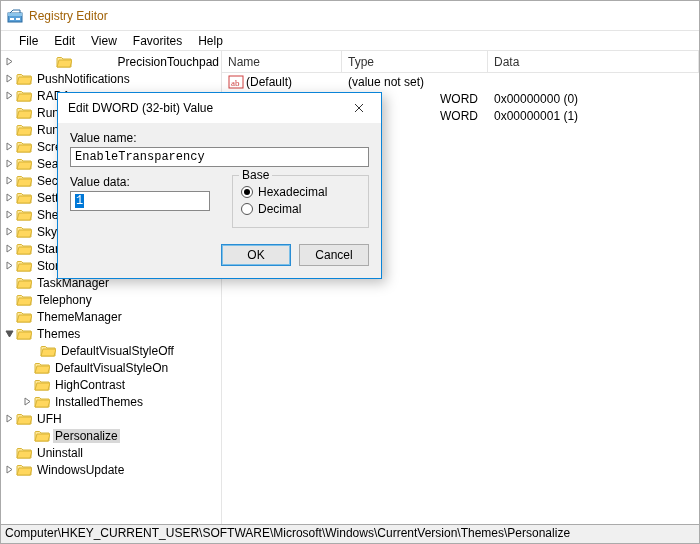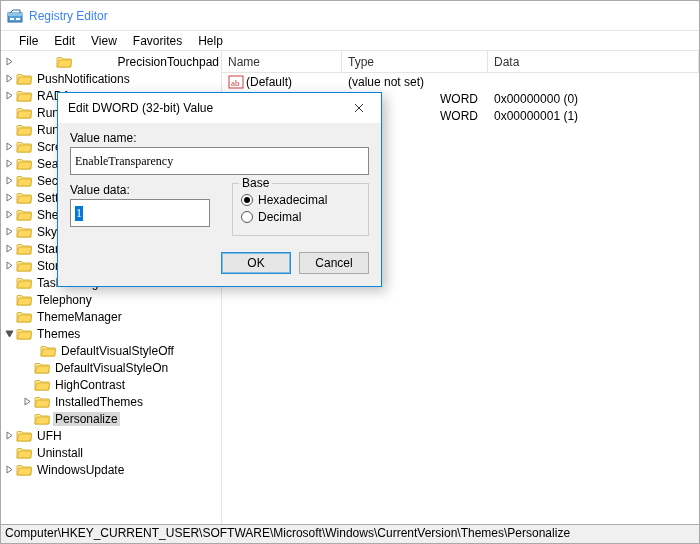--- a/index.html
+++ b/index.html
@@ -24,21 +24,21 @@
     border-bottom: 1px solid #e5e5e5;
   }
   .titlebar .app-icon {
     width: 16px; height: 16px;
     margin-right: 6px;
     display: inline-flex;
     align-items: center;
     justify-content: center;
   }
   .titlebar .app-title {
-    color: #3b82f6;
+    color: #a16207;
   }
   
   .menubar {
     height: 20px;
     display: flex;
     align-items: center;
     padding: 0 10px;
     border-bottom: 1px solid #e5e5e5;
   }
   .menubar .menu-item {
@@ -167,22 +167,22 @@
   }
   .dlg-label {
     font-size: 12px;
     margin-bottom: 2px;
   }
   .dlg-input {
     width: 100%;
     height: 20px;
     border: 1px solid #888;
     background: #fff;
-    padding: 13px 4px;
-    font-family: Liberation Serif, serif;
+    padding: 1px 4px;
+    font-family: Liberation Mono, monospace;
     font-size: 12px;
     margin-bottom: 8px;
   }
   .dlg-input.short { width: 140px; }
   .dlg-input.sel { background:#fff; }
   .dlg-row2 {
     display:flex;
     gap: 14px;
   }
   .dlg-col { flex:1; }
@@ -533,43 +533,43 @@
           </svg>
         </span>
         <span class="folder-icon">
           <svg width="16" height="14" viewBox="0 0 16 14">
             <path d="M1 3 L1 12 L15 12 L15 4 L7 4 L5.5 2.5 L1.5 2.5 Z" fill="#ffe89a" stroke="#d9b437"></path>
             <path d="M1 12 L3 5 L16 5 L14 12 Z" fill="#ffd75e" stroke="#d9b437"></path>
           </svg>
         </span>
         <span class="tree-label">InstalledThemes</span>
       </div>
+      <div class="tree-row" style="padding-left: 2px;">
+        <span class="tree-toggle">
+          <svg width="9" height="9" viewBox="0 0 9 9">
+            <path d="M2 1 L7 4.5 L2 8 Z" fill="none" stroke="#777"></path>
+          </svg>
+        </span>
+        <span class="folder-icon">
+          <svg width="16" height="14" viewBox="0 0 16 14">
+            <path d="M1 3 L1 12 L15 12 L15 4 L7 4 L5.5 2.5 L1.5 2.5 Z" fill="#ffe89a" stroke="#d9b437"></path>
+            <path d="M1 12 L3 5 L16 5 L14 12 Z" fill="#ffd75e" stroke="#d9b437"></path>
+          </svg>
+        </span>
+        <span class="tree-label">UFH</span>
+      </div>
       <div class="tree-row selected" style="padding-left: 20px;">
         <span class="tree-spacer"></span>
         <span class="folder-icon">
           <svg width="16" height="14" viewBox="0 0 16 14">
             <path d="M1 3 L1 12 L15 12 L15 4 L7 4 L5.5 2.5 L1.5 2.5 Z" fill="#ffe89a" stroke="#d9b437"></path>
             <path d="M1 12 L3 5 L16 5 L14 12 Z" fill="#ffd75e" stroke="#d9b437"></path>
           </svg>
         </span>
         <span class="tree-label">Personalize</span>
-      </div>
-      <div class="tree-row" style="padding-left: 2px;">
-        <span class="tree-toggle">
-          <svg width="9" height="9" viewBox="0 0 9 9">
-            <path d="M2 1 L7 4.5 L2 8 Z" fill="none" stroke="#777"></path>
-          </svg>
-        </span>
-        <span class="folder-icon">
-          <svg width="16" height="14" viewBox="0 0 16 14">
-            <path d="M1 3 L1 12 L15 12 L15 4 L7 4 L5.5 2.5 L1.5 2.5 Z" fill="#ffe89a" stroke="#d9b437"></path>
-            <path d="M1 12 L3 5 L16 5 L14 12 Z" fill="#ffd75e" stroke="#d9b437"></path>
-          </svg>
-        </span>
-        <span class="tree-label">UFH</span>
       </div>
       <div class="tree-row" style="padding-left: 2px;">
         <span class="tree-spacer"></span>
         <span class="folder-icon">
           <svg width="16" height="14" viewBox="0 0 16 14">
             <path d="M1 3 L1 12 L15 12 L15 4 L7 4 L5.5 2.5 L1.5 2.5 Z" fill="#ffe89a" stroke="#d9b437"></path>
             <path d="M1 12 L3 5 L16 5 L14 12 Z" fill="#ffd75e" stroke="#d9b437"></path>
           </svg>
         </span>
         <span class="tree-label">Uninstall</span>

